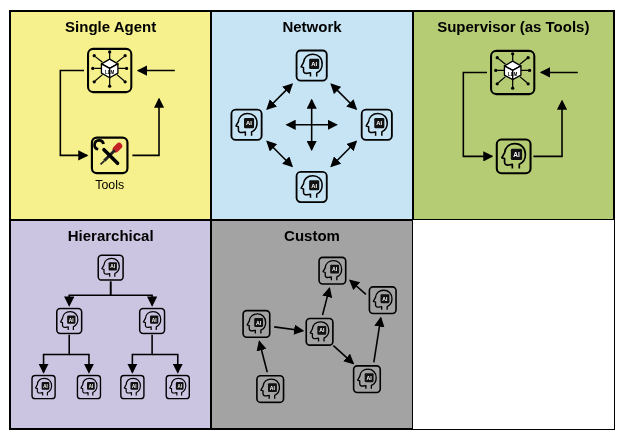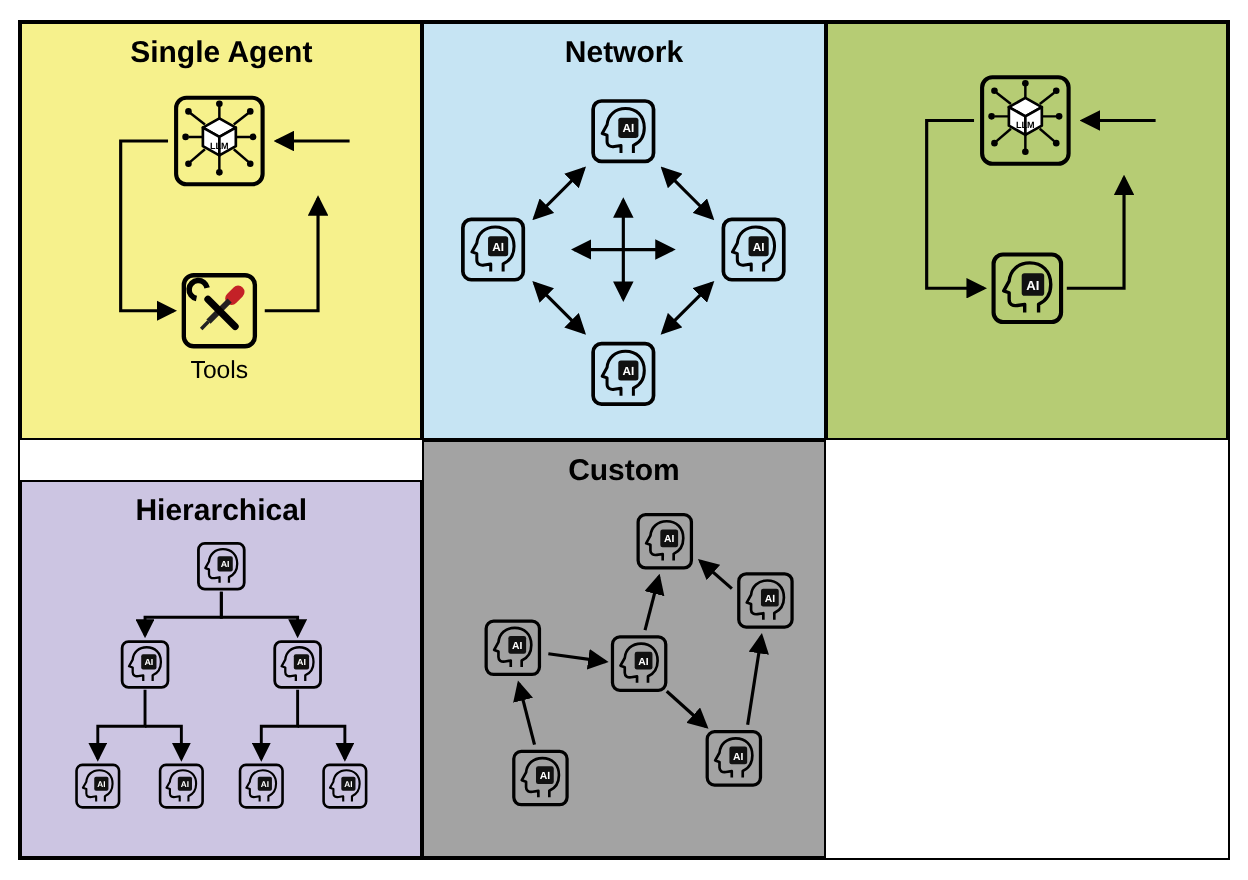--- a/index.html
+++ b/index.html
@@ -125,32 +125,33 @@
         </g>
         <use href="#sym-agent" x="84" y="10" width="34" height="34"></use>
         <use href="#sym-agent" x="18" y="70" width="34" height="34"></use>
         <use href="#sym-agent" x="150" y="70" width="34" height="34"></use>
         <use href="#sym-agent" x="84" y="133" width="34" height="34"></use>
       </svg>
     </section>
 
 
     <section class="panel" style="background: rgb(182, 204, 116);">
+      <h2 class="title">Supervisor (as Tools)</h2>
       <svg class="diagram" viewBox="0 0 202 180">
         <g>
           <line class="arrow" x1="166" y1="34" x2="129" y2="34"></line>
           <path class="arrow" d="M74 34 H50 V119 H79"></path>
           <path class="arrow" d="M121 119 H150 V63"></path>
         </g>
         <use href="#sym-hub" x="76" y="10" width="48" height="48"></use>
         <use href="#sym-agent" x="82" y="100" width="38" height="38"></use>
       </svg>
     </section>
 
-    <section class="panel" style="background: rgb(204, 197, 226); margin-top: 20px;">
+    <section class="panel" style="background: rgb(204, 197, 226);">
       <h2 class="title">Hierarchical</h2>
       <svg class="diagram" viewBox="0 0 202 180">
         <g>
           <path class="arrow" d="M101 34 L101 48 L59 48 L59 58"></path>
           <path class="arrow" d="M101 34 L101 48 L143 48 L143 58"></path>
           <path class="arrow" d="M59 88 L59 108 L33 108 L33 126"></path>
           <path class="arrow" d="M59 108 L79 108 L79 126"></path>
           <path class="arrow" d="M143 88 L143 108 L123 108 L123 126"></path>
           <path class="arrow" d="M143 108 L169 108 L169 126"></path>
         </g>

